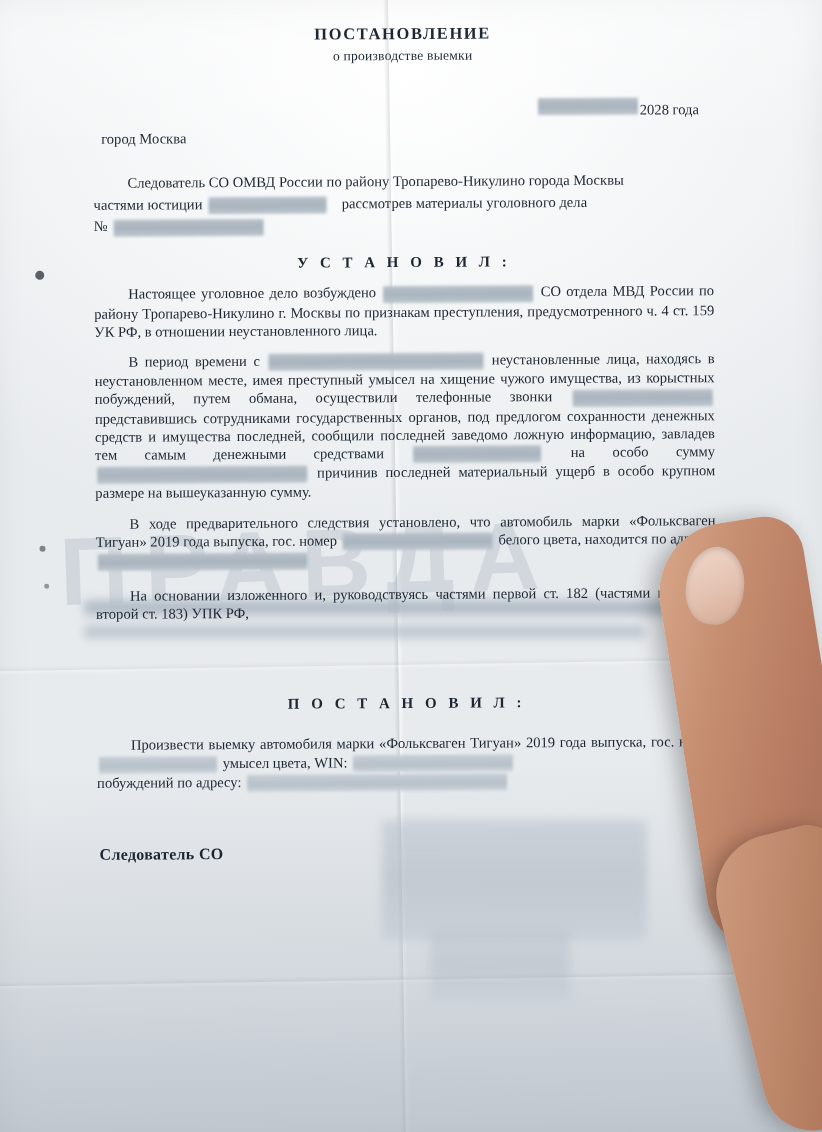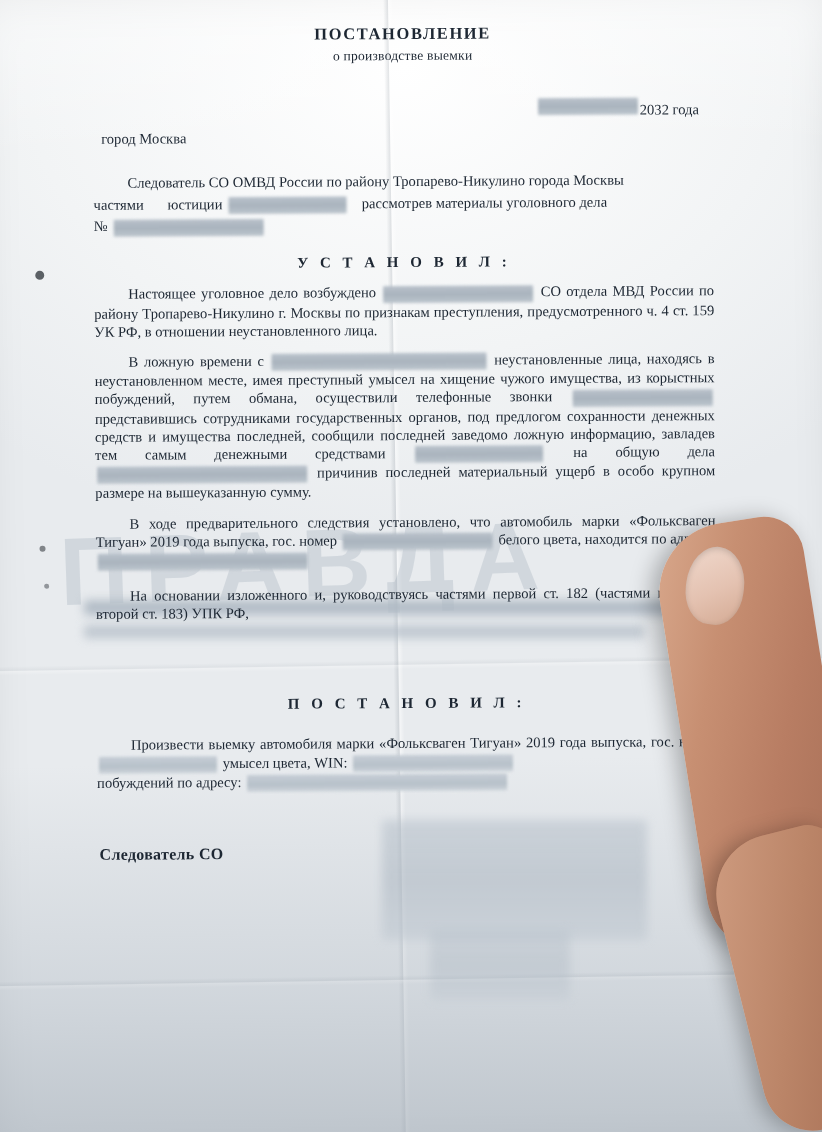--- a/index.html
+++ b/index.html
@@ -238,55 +238,55 @@
   <div class="blur-block" style="left:382px; top:820px; width:265px; height:120px; opacity:.55;"></div>
   <div class="blur-block" style="left:430px; top:930px; width:140px; height:70px; opacity:.4;"></div>
 
   <div id="doc">
 
     <div class="title">ПОСТАНОВЛЕНИЕ</div>
     <div class="subtitle">о производстве выемки</div>
 
     <div class="row-date">
       <span class="redact tall" style="width:100px;"></span>
-      <span>2032 года</span>
+      <span>2028 года</span>
     </div>
 
     <div class="row-city">город Москва</div>
 
     <div class="para indent" style="margin-top:26px;">Следователь СО ОМВД России по району Тропарево-Никулино города Москвы</div>
 
     <div class="para" style="margin-top:4px; text-align:justify;">
       <span>частями</span>
-      <span style="margin-left:20px;font-family:Liberation Serif, serif;">юстиции</span>
+      <span style="margin-left:0;font-family:Liberation Serif, serif;">юстиции</span>
       <span class="redact tall" style="width:118px;"></span>
       <span style="margin-left:10px;">рассмотрев материалы уголовного дела</span>
     </div>
 
     <div class="para" style="margin-top:2px;">
       <span>№</span>
       <span class="redact tall" style="width:150px;"></span>
     </div>
 
     <div class="center-caps">У С Т А Н О В И Л :</div>
 
     <div class="para indent">
       <span>Настоящее уголовное дело возбуждено</span>
       <span class="redact tall" style="width:150px;"></span>
       <span>СО отдела МВД России по району Тропарево-Никулино г. Москвы по признакам преступления, предусмотренного ч. 4 ст. 159 УК РФ, в отношении неустановленного лица.</span>
     </div>
 
     <div class="para indent">
-      <span>В ложную времени с</span>
+      <span>В период времени с</span>
       <span class="redact tall" style="width:215px;"></span>
       <span>неустановленные лица, находясь в неустановленном месте, имея преступный умысел на хищение чужого имущества, из корыстных побуждений, путем обмана, осуществили телефонные звонки</span>
       <span class="redact tall" style="width:140px;"></span>
       <span>представившись сотрудниками государственных органов, под предлогом сохранности денежных средств и имущества последней, сообщили последней заведомо ложную информацию, завладев тем самым денежными средствами</span>
       <span class="redact tall" style="width:128px;"></span>
-      <span>на общую дела</span>
+      <span>на особо сумму</span>
       <span class="redact tall" style="width:210px;"></span>
       <span>причинив последней материальный ущерб в особо крупном размере на вышеуказанную сумму.</span>
     </div>
 
     <div class="para indent">
       <span>В ходе предварительного следствия установлено, что автомобиль марки «Фольксваген Тигуан» 2019 года выпуска, гос. номер</span>
       <span class="redact tall" style="width:150px;"></span>
       <span>белого цвета, находится по адресу:</span>
       <span class="redact tall" style="width:210px;"></span>
     </div>

